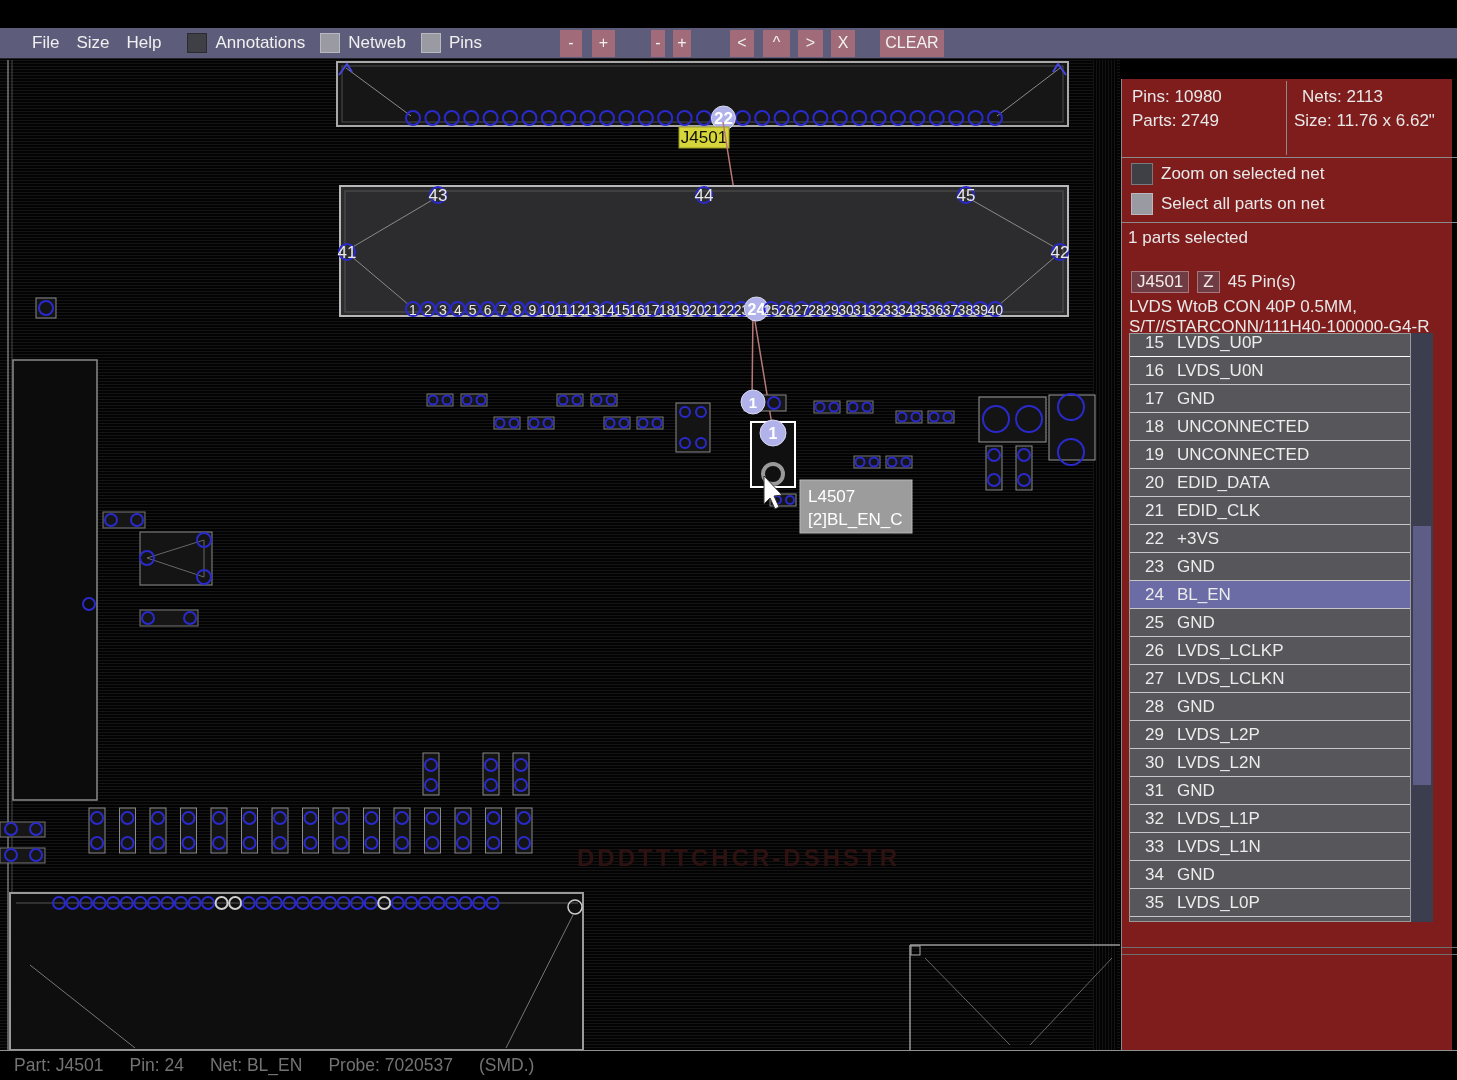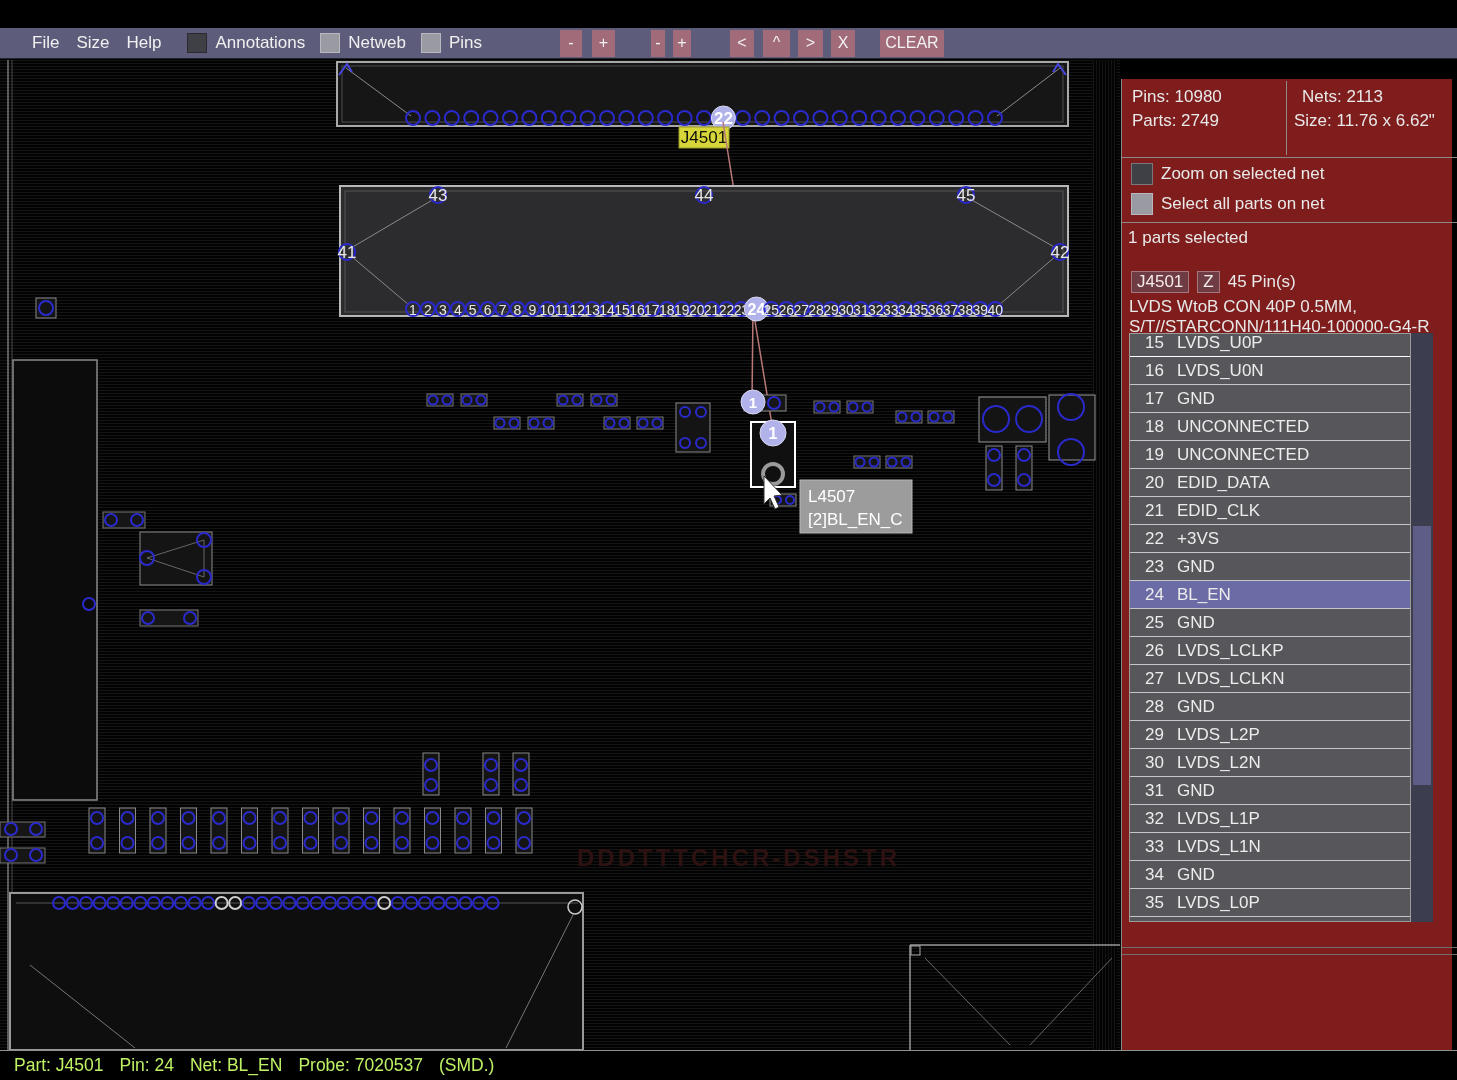--- a/index.html
+++ b/index.html
@@ -42,22 +42,22 @@
   .pl-row{height:28px;display:flex;align-items:center;border-bottom:1px solid #c6c6c6;
           color:#ececec;font-size:17px;}
   .pl-row.first{margin-top:-5px;border-bottom:1px solid #ffffff;}
   .pl-row.selected{background:#6b6ba6;}
   .pl-num{width:34px;text-align:right;margin-right:13px;flex:none;}
   #pl-scroll{position:absolute;left:289px;top:254px;width:22px;height:589px;background:#3d3d50;}
   #pl-thumb{position:absolute;left:2px;top:193px;width:18px;height:259px;background:#5d5d88;}
 
   
   #statusbar{position:absolute;left:0;top:1050px;width:1457px;height:30px;background:#000;
-             border-top:1px solid #909090;display:flex;align-items:center;gap:16px;
-             padding-left:14px;font-size:17.5px;color:#bef264;}
+             border-top:1px solid #909090;display:flex;align-items:center;gap:26px;
+             padding-left:14px;font-size:17.5px;color:#737373;}
 
   svg text{font-family:"Liberation Sans",sans-serif;}
 </style>
 </head>
 <body>
 
 <div id="app">
 
   <div id="menubar">
     <div id="menu-items">

